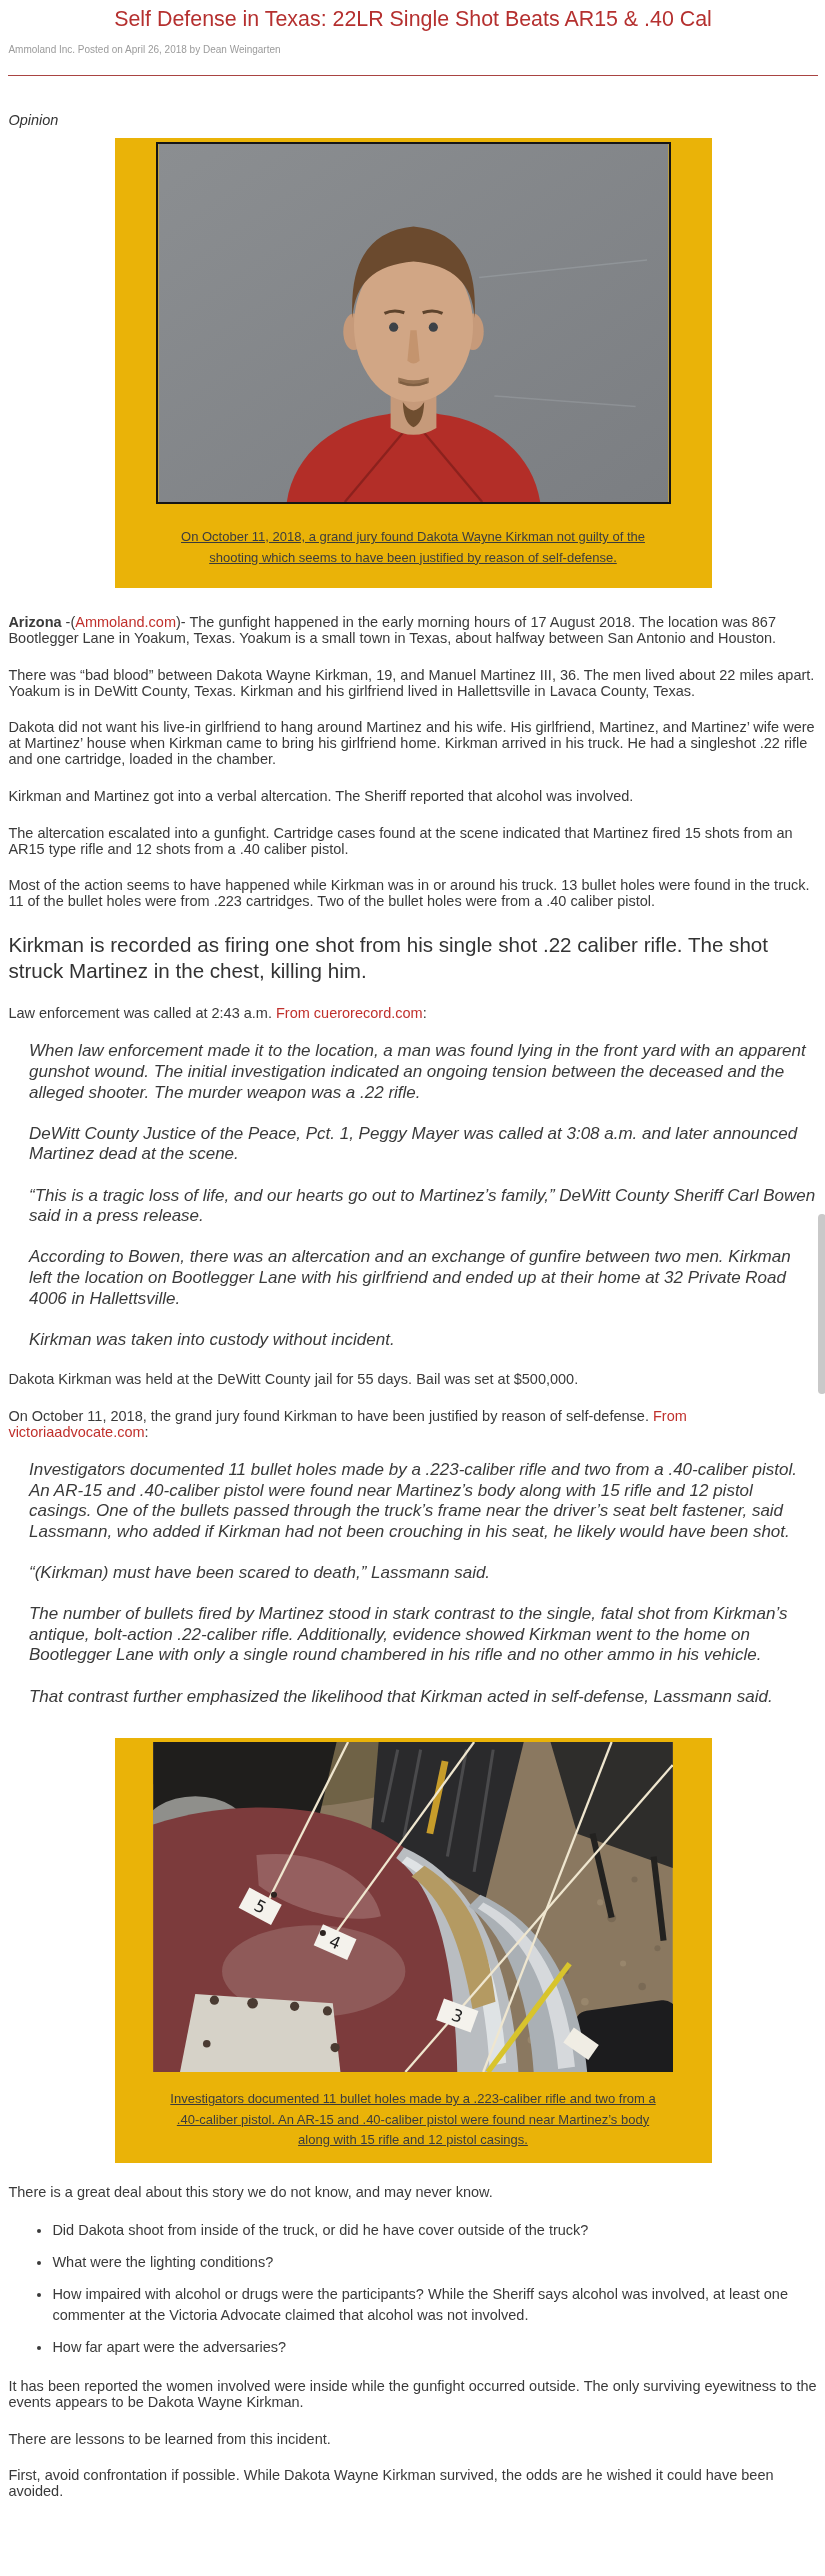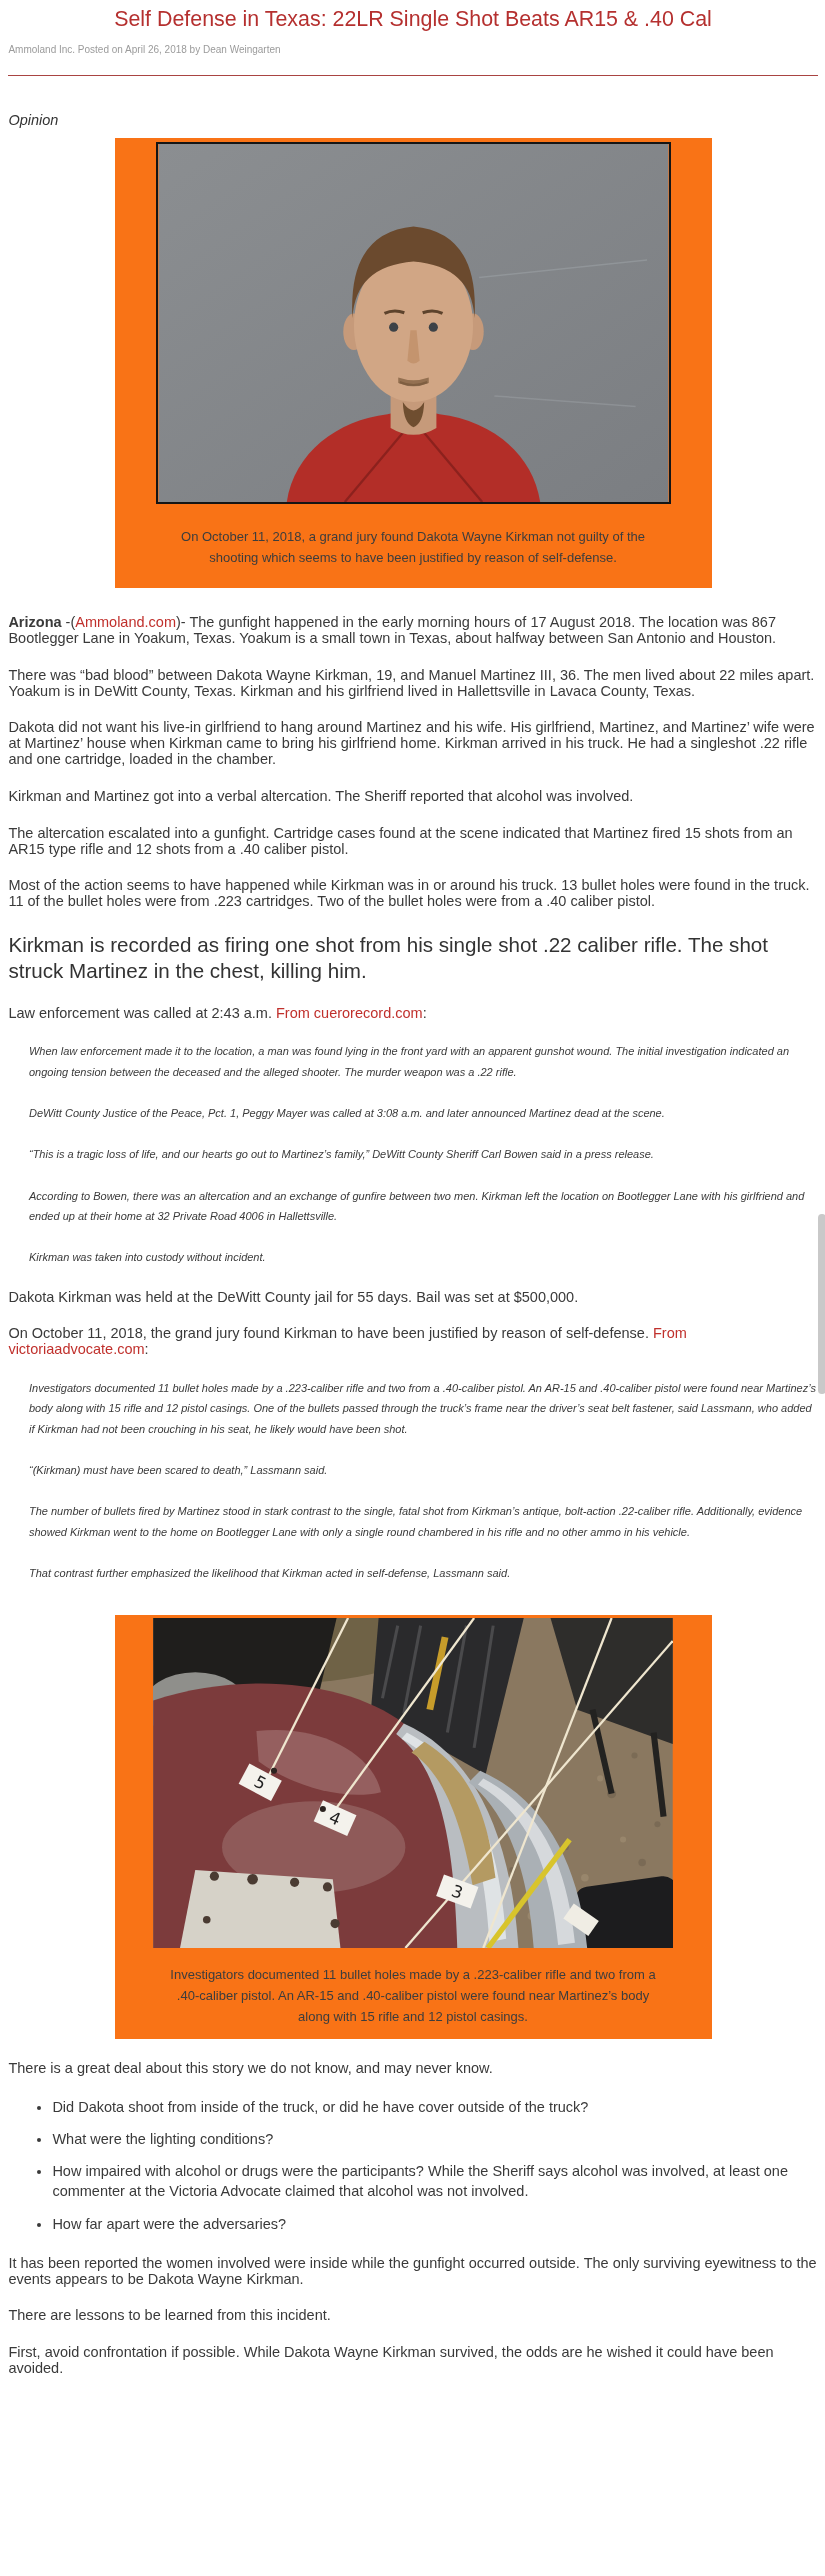--- a/index.html
+++ b/index.html
@@ -12,36 +12,36 @@
   html,body{margin:0;padding:0;background:#ffffff;}
   body{font-family:"Liberation Sans","DejaVu Sans",sans-serif;color:var(--text);}
   .page{position:relative;width:826px;height:2576px;overflow:hidden;background:#fff;}
   .content{padding:0 8.4px;}
 
   h1.title{margin:6.1px 0 0;font-size:21.4px;line-height:1.22;font-weight:400;color:var(--accent-red);text-align:center;}
   .byline{margin-top:11.5px;font-size:10px;color:#9b9b9b;}
   hr.title-rule{margin:20.6px 0 0;border:none;border-top:1.5px solid var(--rule-red);}
   .opinion{margin-top:36px;font-size:14.5px;font-style:italic;color:#333;}
 
-  figure.photo-fig{margin:10px auto 0;width:597px;background:#f97316;padding:3.8px 3.8px 0;}
+  figure.photo-fig{margin:10px auto 0;width:597px;background:#eab308;padding:3.8px 3.8px 0;text-decoration:underline;}
   .photo-frame{margin:0 auto;width:515px;border:2.3px solid #151515;line-height:0;}
   .photo-frame.no-border{width:520px;border:none;}
   figcaption{font-size:13px;line-height:20.6px;color:#3d3d3d;text-align:center;max-width:474px;margin:23px auto 0;padding-bottom:20px;}
   figure.truck-fig{margin:31px auto 0;}
   figure.truck-fig figcaption{margin-top:17px;padding-bottom:12.2px;max-width:489px;}
 
   p.body-p{font-size:14.5px;line-height:16px;margin:20.6px 0;color:var(--text);}
   p.first-p{margin-top:26px;}
   .bold{font-weight:bold;}
   a{color:var(--link-red);text-decoration:none;cursor:pointer;}
 
   h2.statement{margin:23px 0 0;font-size:20.6px;line-height:26px;font-weight:500;color:#333;max-width:780px;}
 
   blockquote{margin:20.6px 0;padding:0 0 0 20.6px;font-style:italic;}
-  blockquote p{font-size:11px;line-height:20.6px;margin:20.6px 0;}
+  blockquote p{font-size:17px;line-height:20.6px;margin:20.6px 0;}
 
   ul.questions{margin:20.6px 0;padding-left:44px;}
   ul.questions li{font-size:14.5px;line-height:20.6px;margin:11.5px 0;}
 
   .scrollbar-thumb{position:absolute;right:0;top:1214px;width:7.6px;height:180px;background:#c9c9c9;border-radius:3.8px;}
 </style>
 </head>
 <body>
 
 <div class="page">

